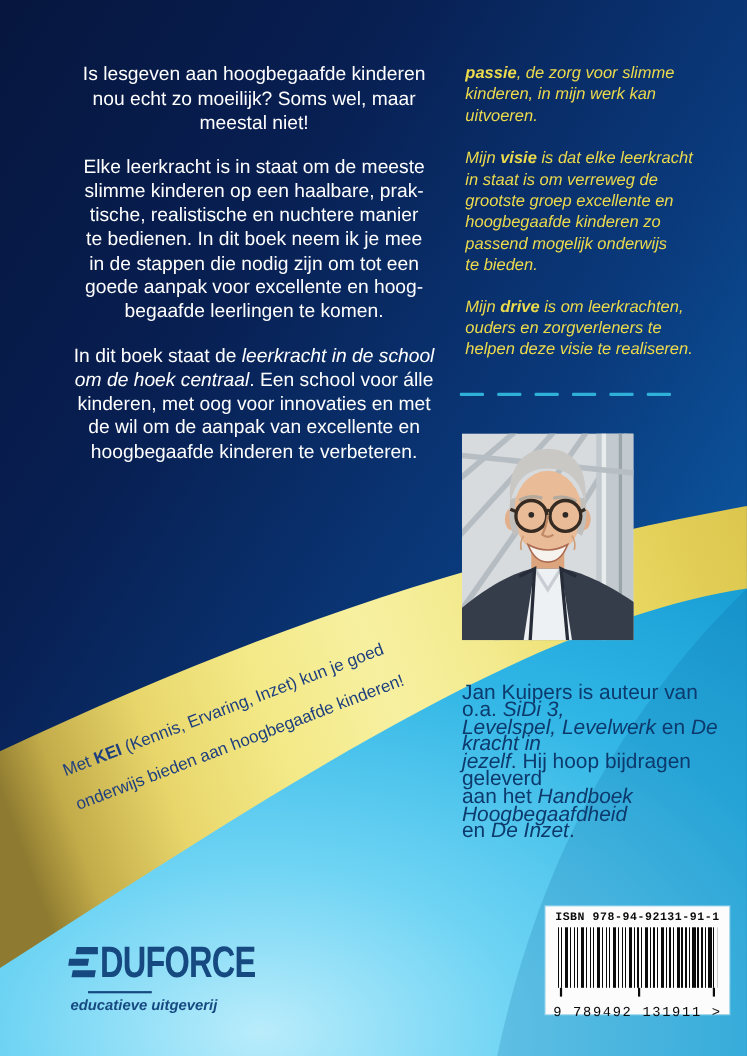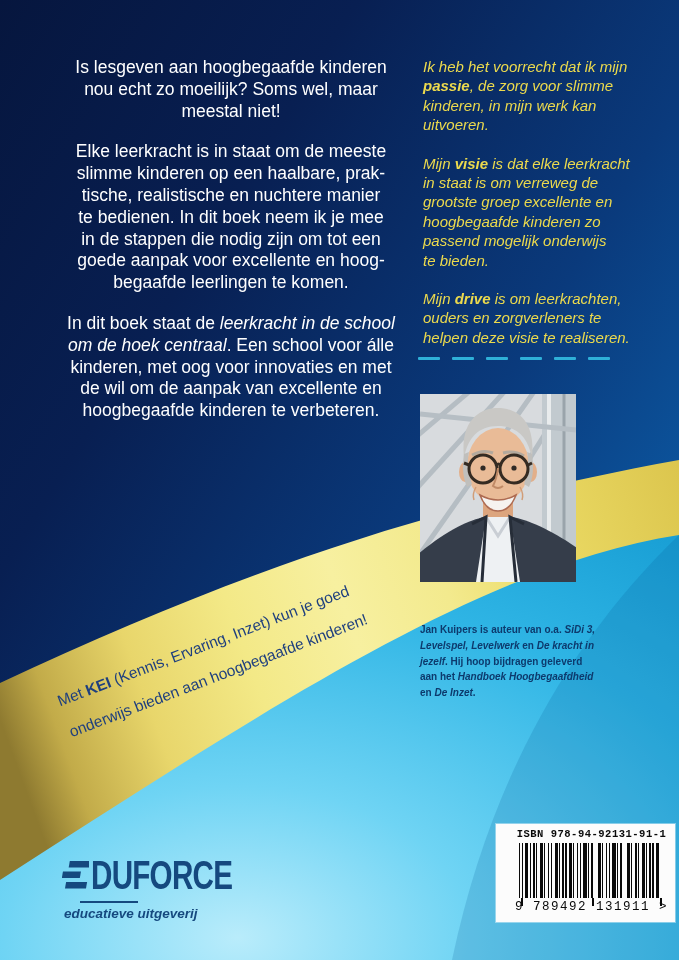--- a/index.html
+++ b/index.html
@@ -21,48 +21,48 @@
     font-style:italic;font-size:15px;line-height:19.4px;}
   .right-col p{margin:0 0 19px 0;}
 
   .dashes{position:absolute;left:418px;top:357px;display:flex;}
   .dash{width:22px;height:3px;background:#2fb0d8;margin-right:12px;border-radius:1px;}
 
   .photo{position:absolute;left:420px;top:394px;width:156px;height:188px;}
   .photo svg{display:block;width:156px;height:188px;}
 
   .bio{position:absolute;left:420px;top:622px;width:245px;color:#0d3a6d;
-    font-size:10px;line-height:15.8px;font-weight:700;}
+    font-size:19px;line-height:15.8px;font-weight:400;}
 
   .band-text{position:absolute;left:52px;top:686px;width:400px;
     transform:rotate(-21deg);transform-origin:0 0;
     color:#1e3f7e;font-size:15.5px;line-height:33px;font-weight:500;}
 
   .publisher{position:absolute;left:62px;top:858px;color:#15497f;}
   .wordmark{display:flex;align-items:center;height:34px;text-align:right;}
   .wordmark .e-icon{margin-right:2px;}
   .wordmark .name{font-size:40px;font-weight:700;letter-spacing:-1px;
     transform:scaleX(0.74);transform-origin:0 50%;line-height:34px;}
   .pub-underline{width:58px;height:2px;background:#15497f;margin:9px 0 3px 18px;}
   .pub-tagline{font-size:13.5px;font-style:italic;font-weight:700;margin-left:2px;}
 
   .isbn-box{position:absolute;left:496px;top:824px;width:167px;height:98px;
     background:#fcfcfc;box-shadow:0 0 0 1px rgba(255,255,255,.4);
-    font-family:"Liberation Mono","DejaVu Sans Mono",monospace;color:#0a0a0a;padding-left:12px;}
+    font-family:"Liberation Mono","DejaVu Sans Mono",monospace;color:#0a0a0a;}
   .isbn-label{font-size:10.5px;font-weight:700;letter-spacing:.5px;text-align:center;
     margin-top:4px;}
   .bars{position:relative;margin:3px 11px 0 11px;height:55px;
     background:repeating-linear-gradient(to right,
       #0a0a0a 0 1.5px,#fcfcfc 1.5px 3px,
       #0a0a0a 3px 4px,#fcfcfc 4px 6.5px,
       #0a0a0a 6.5px 9.5px,#fcfcfc 9.5px 11px,
       #0a0a0a 11px 12px,#fcfcfc 12px 14.5px);}
   .guard{position:absolute;bottom:-8px;width:2px;height:8px;background:#0a0a0a;}
   .g1{left:2px;} .g2{left:50%;} .g3{right:2px;}
-  .isbn-digits{font-size:12.5px;letter-spacing:1.5px;text-align:center;margin-top:2px;}
+  .isbn-digits{font-size:12.5px;letter-spacing:1.5px;text-align:center;margin-top:16px;}
 </style>
 </head>
 <body>
 
 <div class="cover">
 
   <svg class="swoosh-svg" viewBox="0 0 679 960" aria-hidden="true">
     <defs>
       <radialGradient id="gCyan" cx="0.35" cy="0.95" r="1.15">
         <stop offset="0" stop-color="#b9ecfb"></stop>
@@ -101,22 +101,21 @@
 goede aanpak voor excellente en hoog-
 begaafde leerlingen te komen.</p>
     <p class="pre"><span>In dit boek staat de </span><span class="i">leerkracht in de school
 om de hoek centraal</span><span>. Een school voor álle
 kinderen, met oog voor innovaties en met
 de wil om de aanpak van excellente en
 hoogbegaafde kinderen te verbeteren.</span></p>
   </div>
 
   <div class="right-col">
-    <p class="pre"><span>Ik heb het voorrecht dat ik mijn
-</span><span class="b">passie</span><span>, de zorg voor slimme
+    <p class="pre"><span class="b">passie</span><span>, de zorg voor slimme
 kinderen, in mijn werk kan
 uitvoeren.</span></p>
     <p class="pre"><span>Mijn </span><span class="b">visie</span><span> is dat elke leerkracht
 in staat is om verreweg de
 grootste groep excellente en
 hoogbegaafde kinderen zo
 passend mogelijk onderwijs
 te bieden.</span></p>
     <p class="pre"><span>Mijn </span><span class="b">drive</span><span> is om leerkrachten,
 ouders en zorgverleners te

